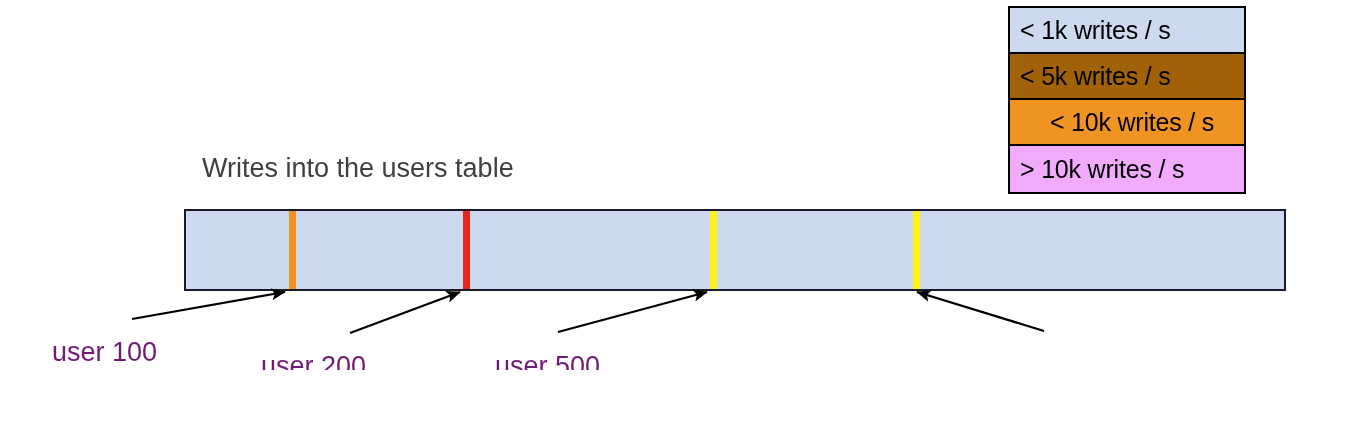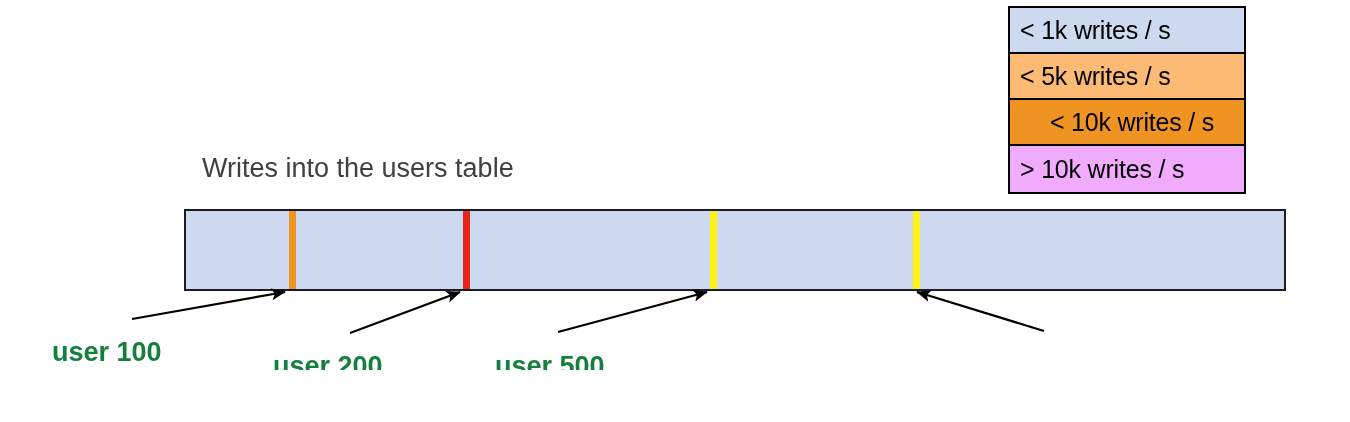--- a/index.html
+++ b/index.html
@@ -70,24 +70,23 @@
   .caption {
     position: absolute;
     font-size: 27px;
     color: #404040;
     white-space: nowrap;
     line-height: 1;
   }
   .user-label {
     position: absolute;
     font-size: 27px;
-    color: #15803d;
+    color: #701a75;
     white-space: nowrap;
     line-height: 1;
-    font-weight: bold;
   }
 
   
   #arrows {
     position: absolute;
     left: 0;
     top: 0;
     width: 1350px;
     height: 422px;
     pointer-events: none;
@@ -95,21 +94,21 @@
 </style>
 </head>
 <body>
 
 <div id="canvas">
 
   <div id="legend">
     <div class="legend-row" style="background: rgb(204, 217, 238);">
       <span class="legend-label">&lt; 1k writes / s</span>
     </div>
-    <div class="legend-row" style="background: #fdba74;">
+    <div class="legend-row" style="background: #a16207;">
       <span class="legend-label">&lt; 5k writes / s</span>
     </div>
     <div class="legend-row" style="background: rgb(239, 147, 34); justify-content: center;">
       <span class="legend-label">&lt; 10k writes / s</span>
     </div>
     <div class="legend-row" style="background: #f0abfc;">
       <span class="legend-label">&gt; 10k writes / s</span>
     </div>
   </div>
 
@@ -128,16 +127,16 @@
         <path d="M0,0.35 L6.6,3.1 L0,5.85 L1.5,3.1 Z" fill="#000000"></path>
       </marker>
     </defs>
     <line x1="132" y1="319" x2="285" y2="292" stroke="#000000" stroke-width="2.2" marker-end="url(#arrowhead)"></line>
     <line x1="350" y1="333" x2="460" y2="292" stroke="#000000" stroke-width="2.2" marker-end="url(#arrowhead)"></line>
     <line x1="558" y1="332" x2="707" y2="292" stroke="#000000" stroke-width="2.2" marker-end="url(#arrowhead)"></line>
     <line x1="1044" y1="331" x2="917" y2="292" stroke="#000000" stroke-width="2.2" marker-end="url(#arrowhead)"></line>
   </svg>
 
   <div class="user-label" id="ul0" style="left: 52px; top: 339px;">user 100</div>
-  <div class="user-label" id="ul1" style="left: 273px; top: 353px;">user 200</div>
+  <div class="user-label" id="ul1" style="left: 261px; top: 353px;">user 200</div>
   <div class="user-label" id="ul2" style="left: 495px; top: 353px;">user 500</div>
 
 </div>
 
 </body></html>

